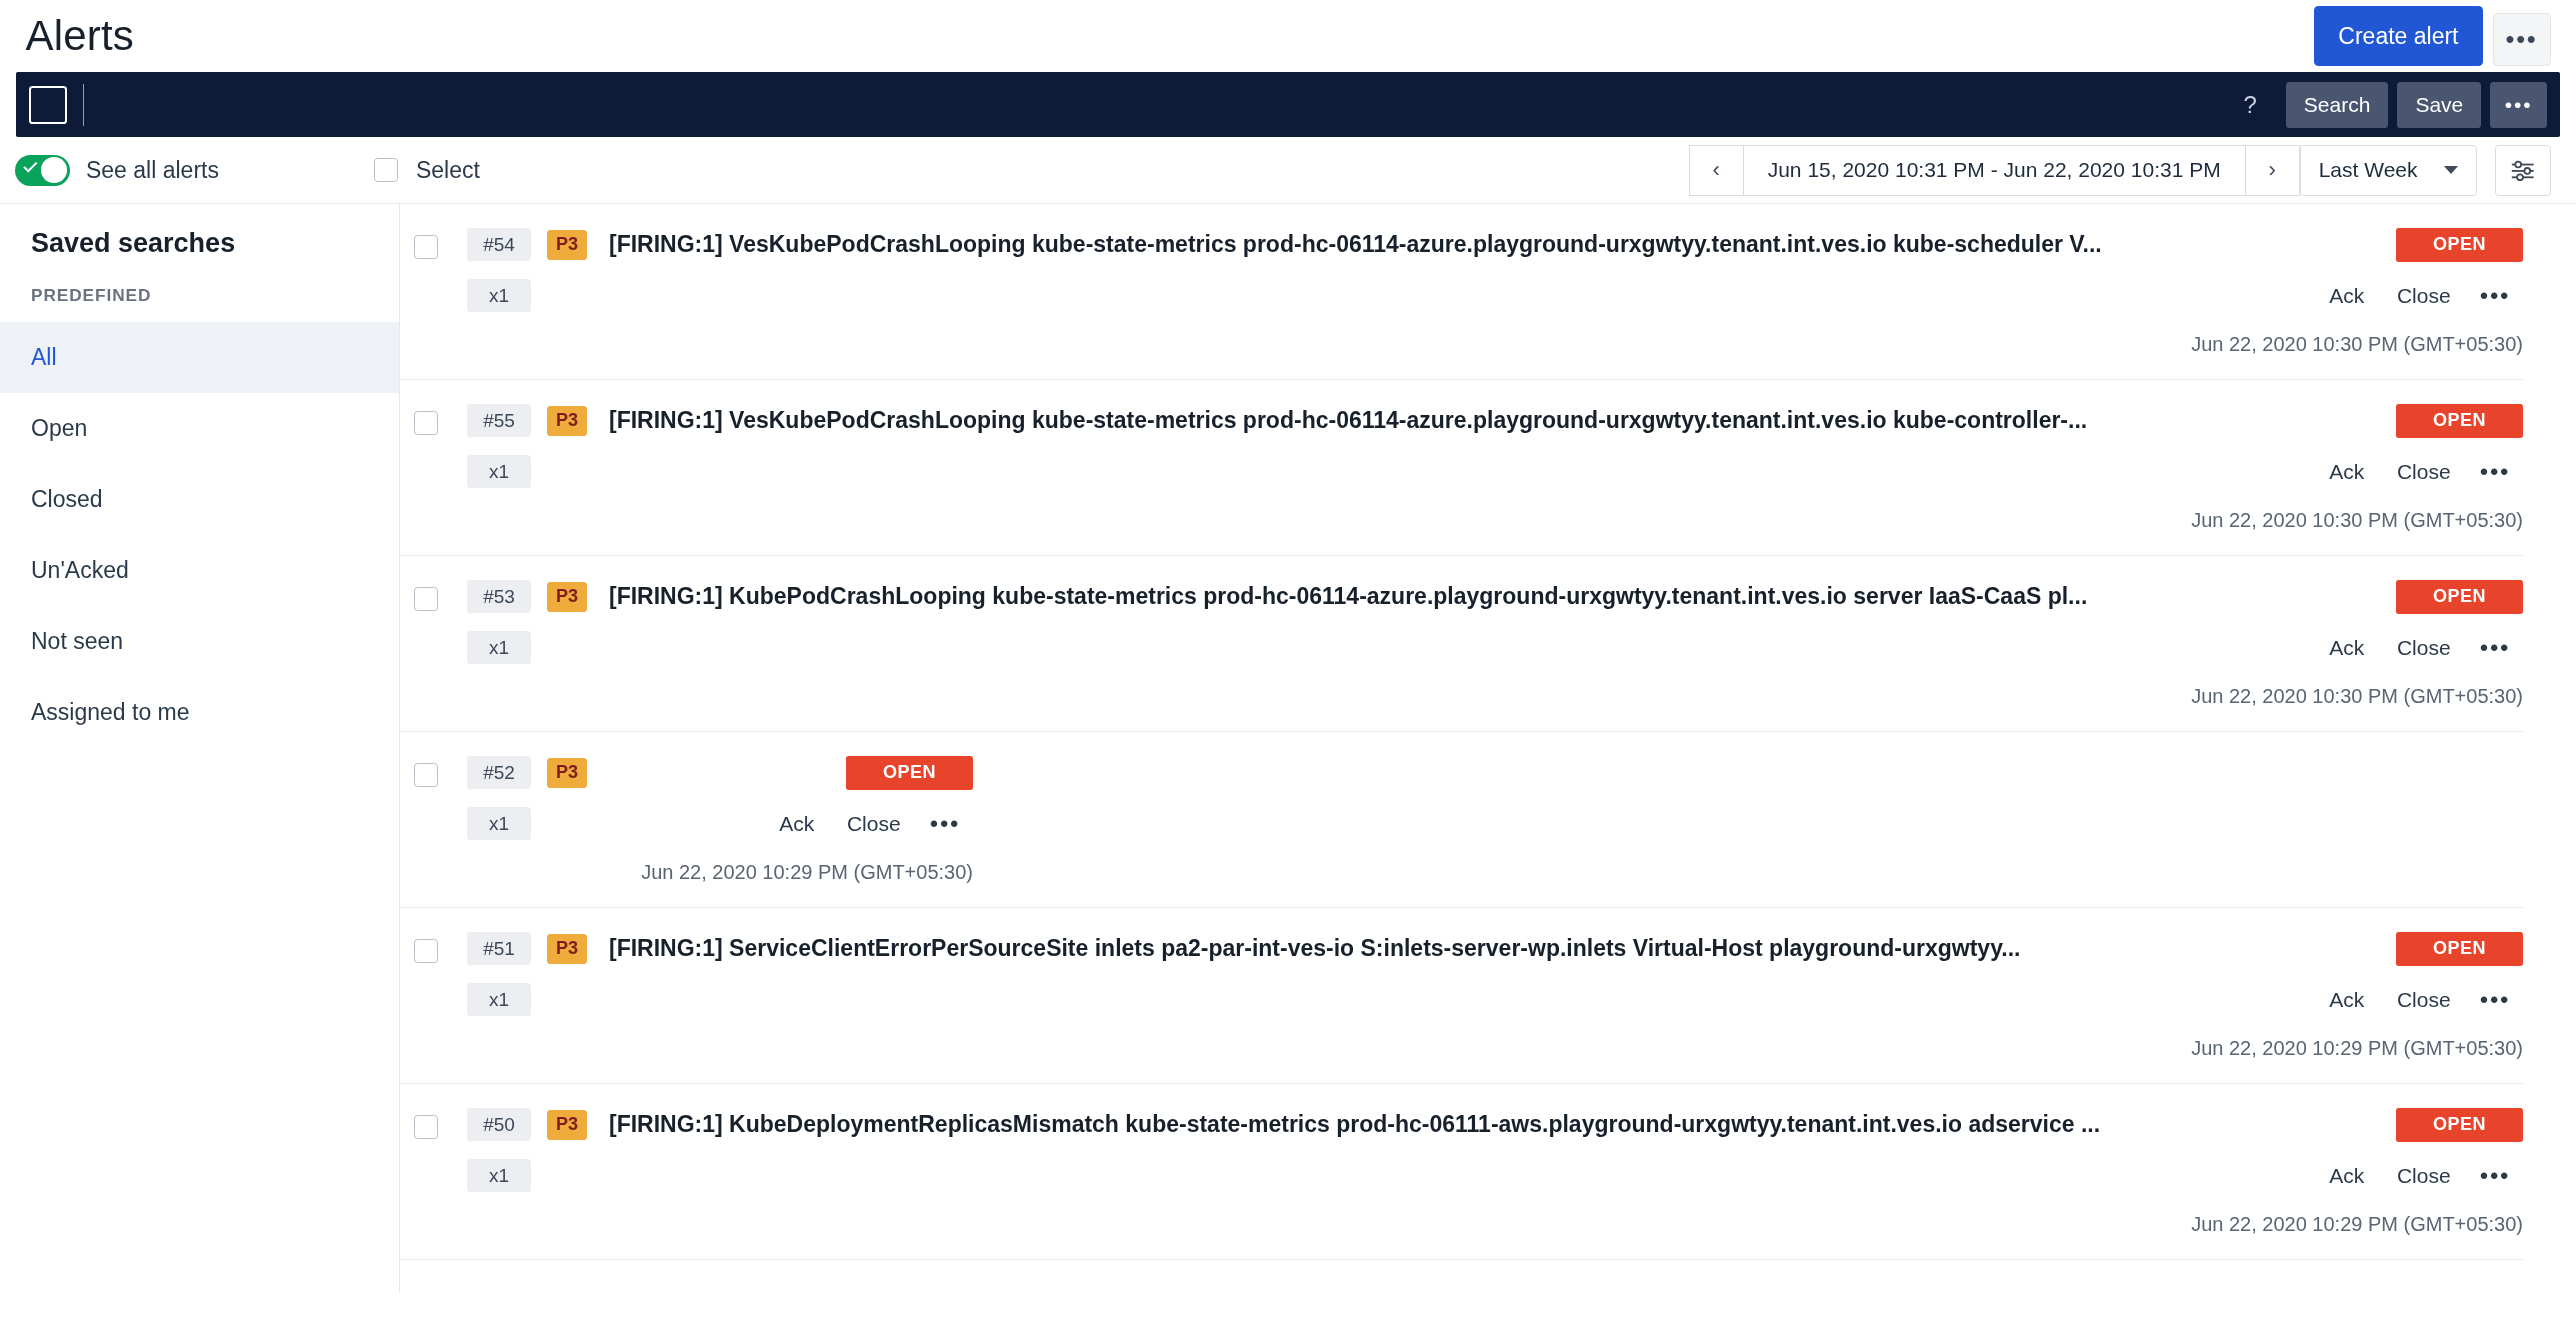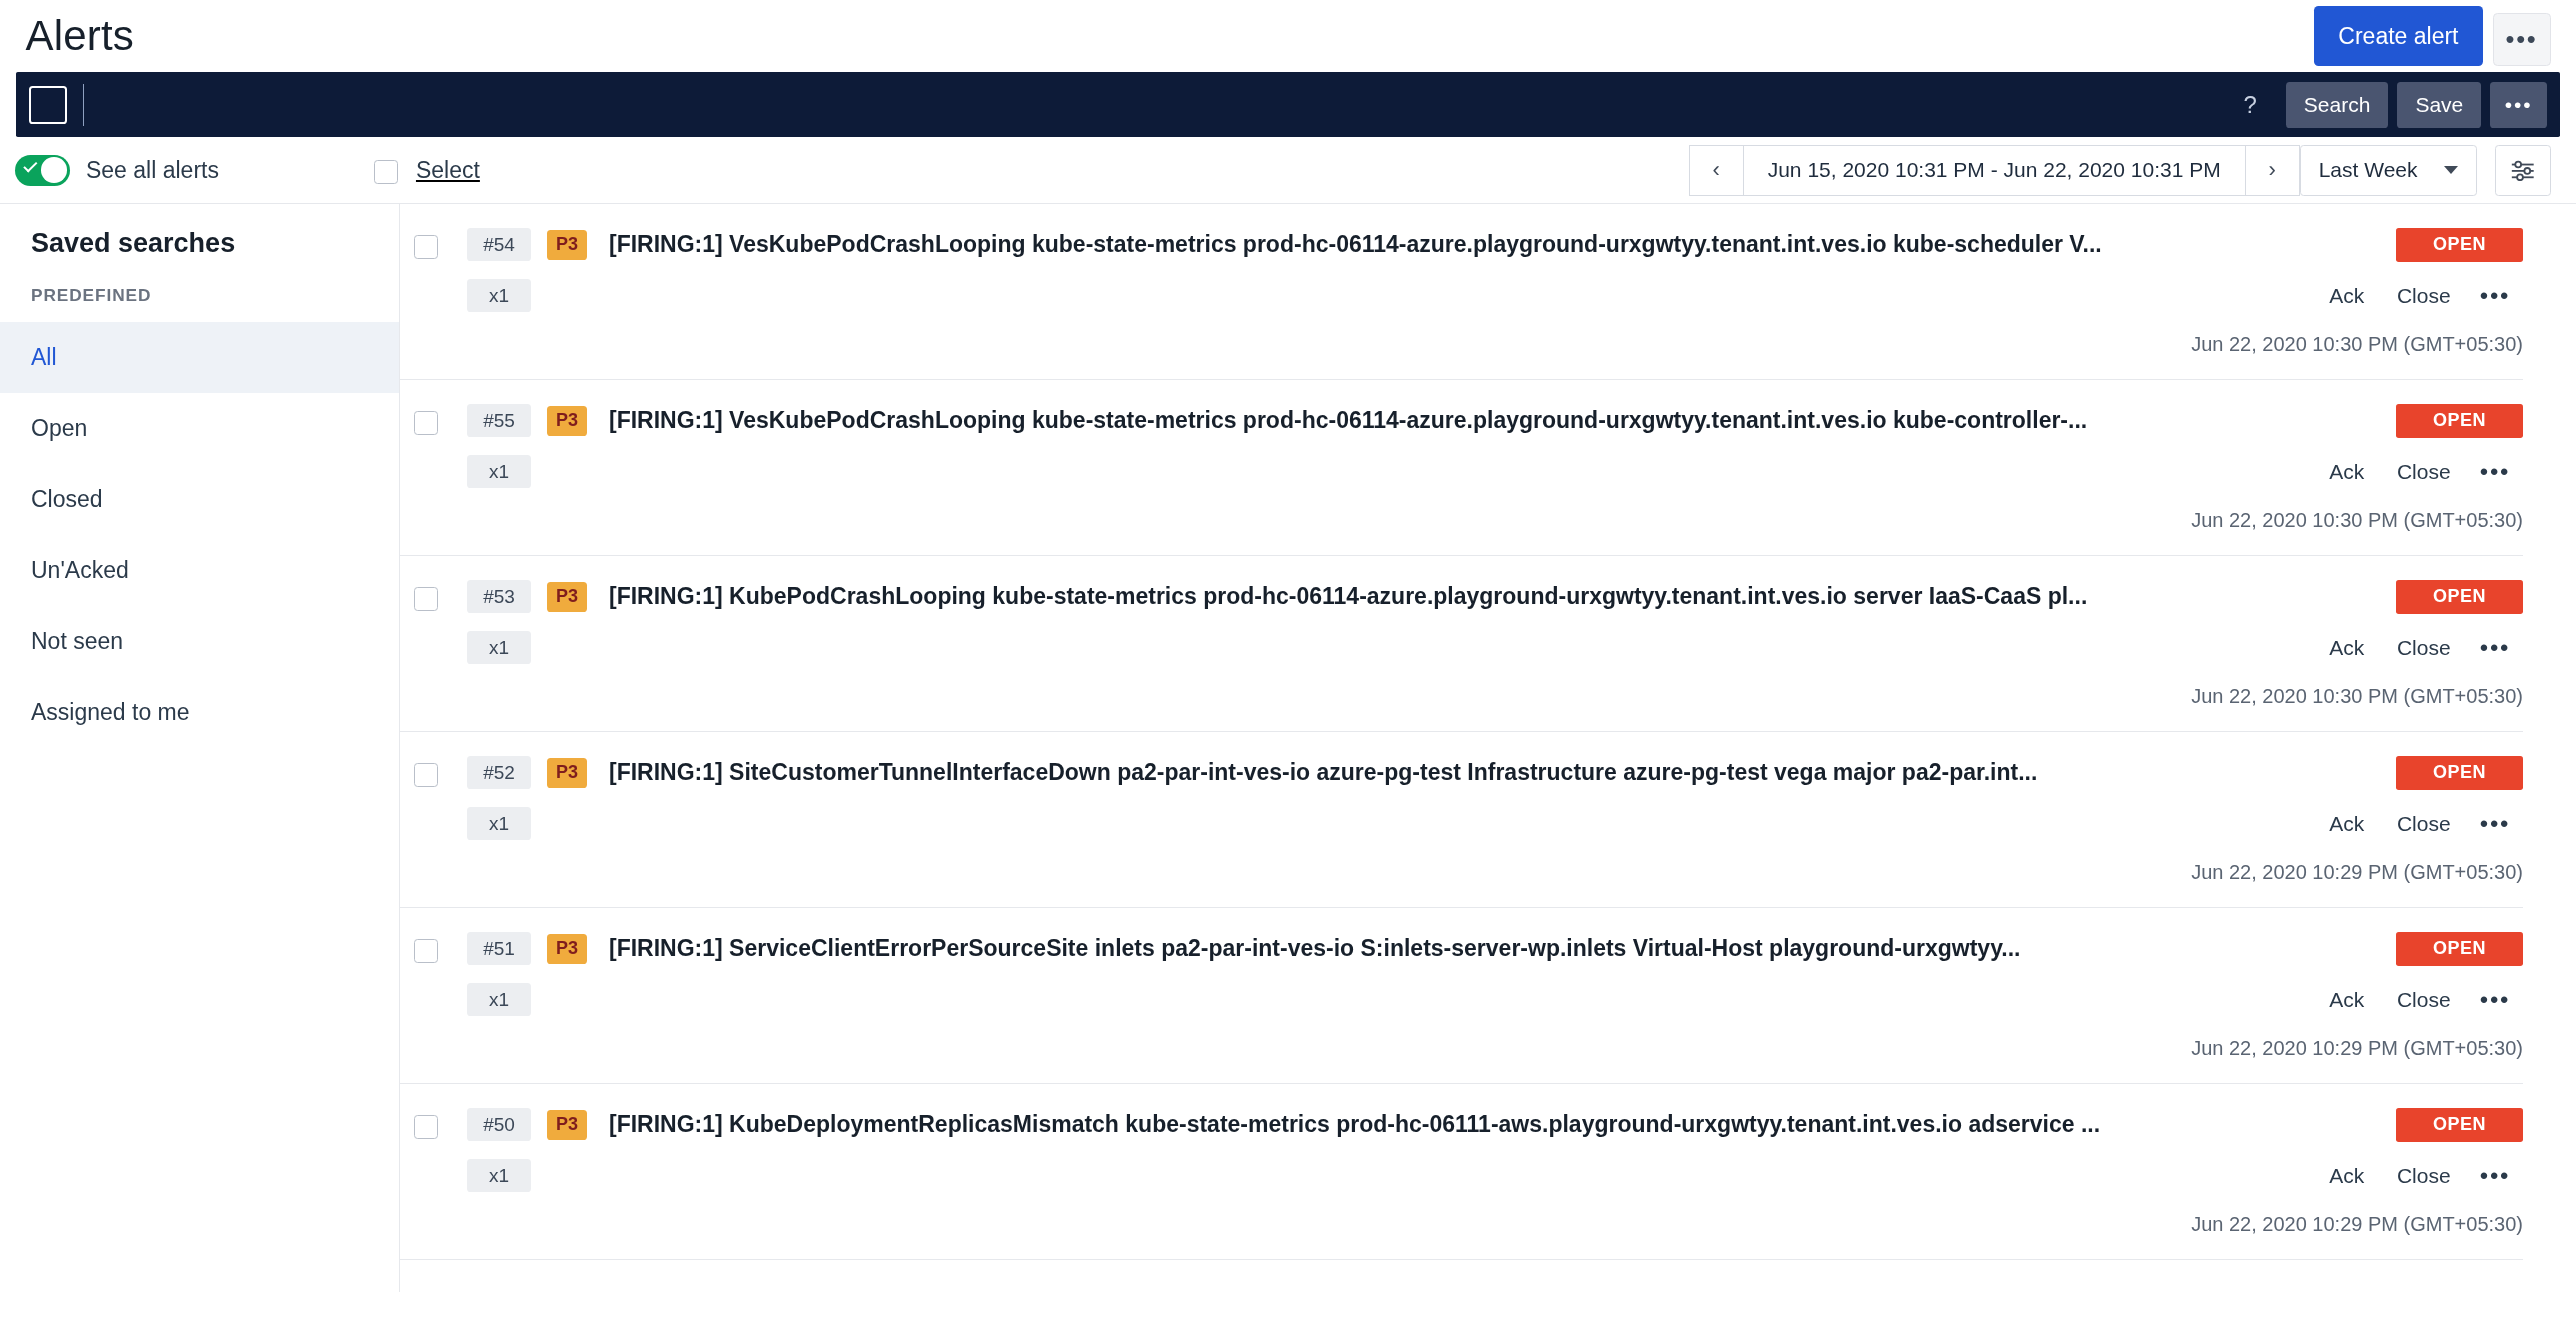--- a/index.html
+++ b/index.html
@@ -113,21 +113,21 @@
     width: 25.5px; height: 25.5px; border-radius: 50%;
     background: #fff;
   }
   .toggle .tick {
     position:absolute; left: 9px; top: 7.3px;
     width: 12.7px; height: 7.3px;
     border-left: 2.7px solid #fff; border-bottom: 2.7px solid #fff;
     transform: rotate(-45deg);
   }
   .see-all-label { font-size: 23px; color: #2b3a4a; margin-left: 16.4px; }
-  .select-group { display:flex; align-items:flex-end; margin-left: 155px; text-decoration: underline; }
+  .select-group { display:flex; align-items:center; margin-left: 155px; }
   .cbox {
     width: 24px; height: 24px;
     border: 1.8px solid #b9bfc9;
     border-radius: 3.6px;
     background: #fff;
     cursor: pointer;
     flex: 0 0 auto;
   }
   .select-label { font-size: 23px; color: #2b3a4a; margin-left: 18px; }
   .daterange { margin-left: auto; display: flex; align-items: center; }
@@ -417,21 +417,20 @@
         <div class="col-check">
           <div class="cbox"></div>
         </div>
         <div class="col-id">
           <span class="pill">#52</span>
           <span class="pill count">x1</span>
         </div>
         <div class="col-prio">
           <span class="prio-badge">P3</span>
         </div>
-        <div class="col-msg">[FIRING:1] SiteCustomerTunnelInterfaceDown pa2-par-int-ves-io azure-pg-test Infrastructure azure-pg-test vega major pa2-par.int...</div>
         <div class="col-right">
           <div class="status-badge">OPEN</div>
           <div class="actions">
             <button class="act-btn">Ack</button>
             <button class="act-btn">Close</button>
             <span class="act-ell">•••</span>
           </div>
           <div class="timestamp">Jun 22, 2020 10:29 PM (GMT+05:30)</div>
         </div>
       </div>

